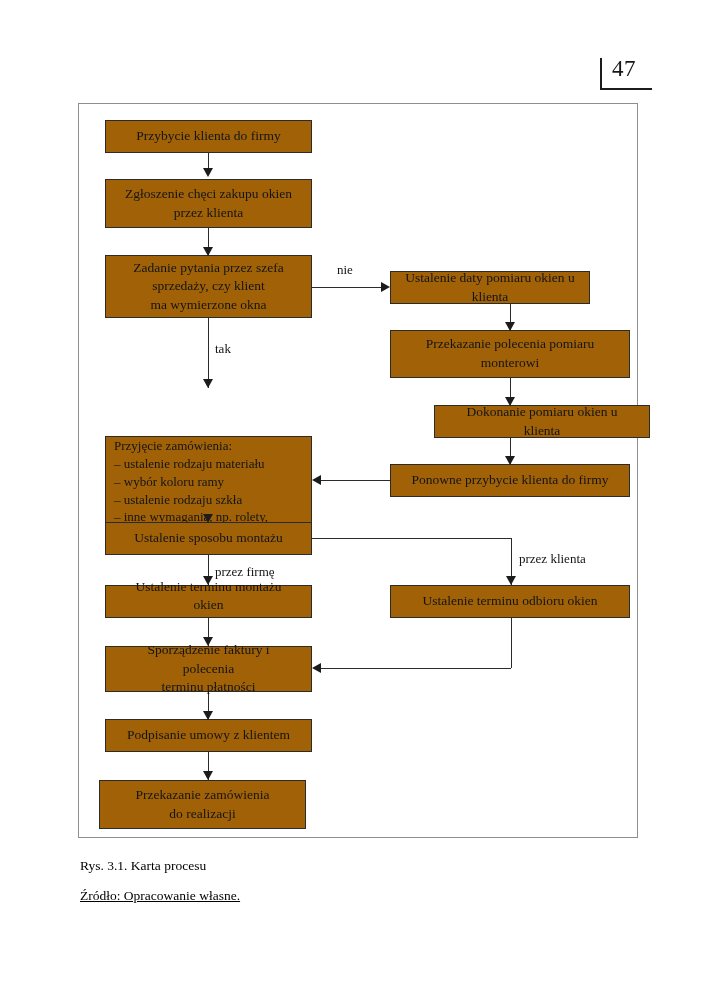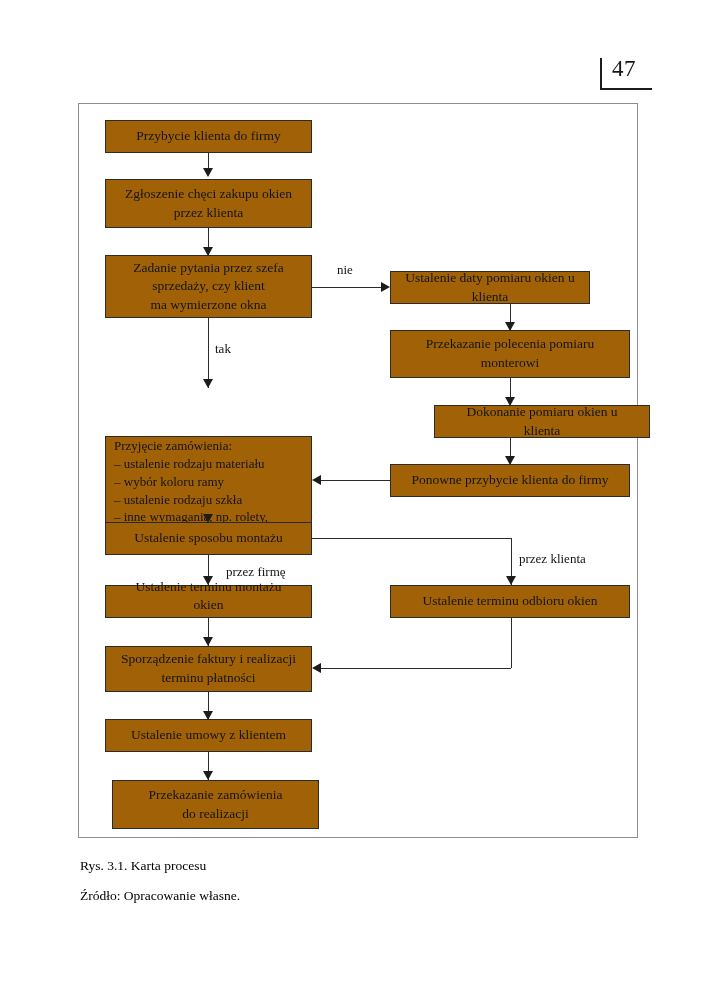--- a/index.html
+++ b/index.html
@@ -129,21 +129,21 @@
 
   
   .caption-line {
     position: absolute;
     left: 80px;
     font-size: 13.5px;
     color: #000000;
     white-space: nowrap;
   }
   #caption-figure { top: 858px; }
-  #caption-source { top: 888px; }
+  #caption-source { top: 888px; text-decoration: underline; }
 </style>
 </head>
 <body>
 
 <div id="page">
 
   <div id="page-number-wrap">
     <div class="corner-v"></div>
     <div class="corner-h"></div>
     <div class="num">47</div>
@@ -191,45 +191,45 @@
 
   <div class="line-v" style="left:208px; top:497px; height:25px;"></div>
   <div class="arrow-down" style="left:203px; top:514px;"></div>
 
   <div class="node" style="left:105px; top:522px; width:207px; height:33px;">
     <span class="txt">Ustalenie sposobu montażu</span>
   </div>
 
   <div class="line-v" style="left:208px; top:555px; height:30px;"></div>
   <div class="arrow-down" style="left:203px; top:576px;"></div>
-  <div class="edge-label" style="left:226px; top:564px;">przez firmę</div>
+  <div class="edge-label" style="left:215px; top:564px;">przez firmę</div>
 
   <div class="node" style="left:105px; top:585px; width:207px; height:33px;align-items:flex-end;">
     <span class="txt">Ustalenie terminu montażu okien</span>
   </div>
 
   <div class="line-v" style="left:208px; top:618px; height:28px;"></div>
   <div class="arrow-down" style="left:203px; top:637px;"></div>
 
   <div class="node" style="left:105px; top:646px; width:207px; height:46px;">
-    <span class="txt">Sporządzenie faktury i realizacji
+    <span class="txt">Sporządzenie faktury i polecenia
 terminu płatności</span>
   </div>
 
   <div class="line-v" style="left:208px; top:692px; height:27px;"></div>
   <div class="arrow-down" style="left:203px; top:711px;"></div>
 
   <div class="node" style="left:105px; top:719px; width:207px; height:33px;">
-    <span class="txt">Ustalenie umowy z klientem</span>
+    <span class="txt">Podpisanie umowy z klientem</span>
   </div>
 
   <div class="line-v" style="left:208px; top:752px; height:28px;"></div>
   <div class="arrow-down" style="left:203px; top:771px;"></div>
 
-  <div class="node" style="left:112px; top:780px; width:207px; height:49px;">
+  <div class="node" style="left:99px; top:780px; width:207px; height:49px;">
     <span class="txt">Przekazanie zamówienia
 do realizacji</span>
   </div>
 
   <div class="node" style="left:390px; top:271px; width:200px; height:33px;">
     <span class="txt">Ustalenie daty pomiaru okien u klienta</span>
   </div>
 
   <div class="line-v" style="left:510px; top:304px; height:26px;"></div>
   <div class="arrow-down" style="left:505px; top:322px;"></div>

